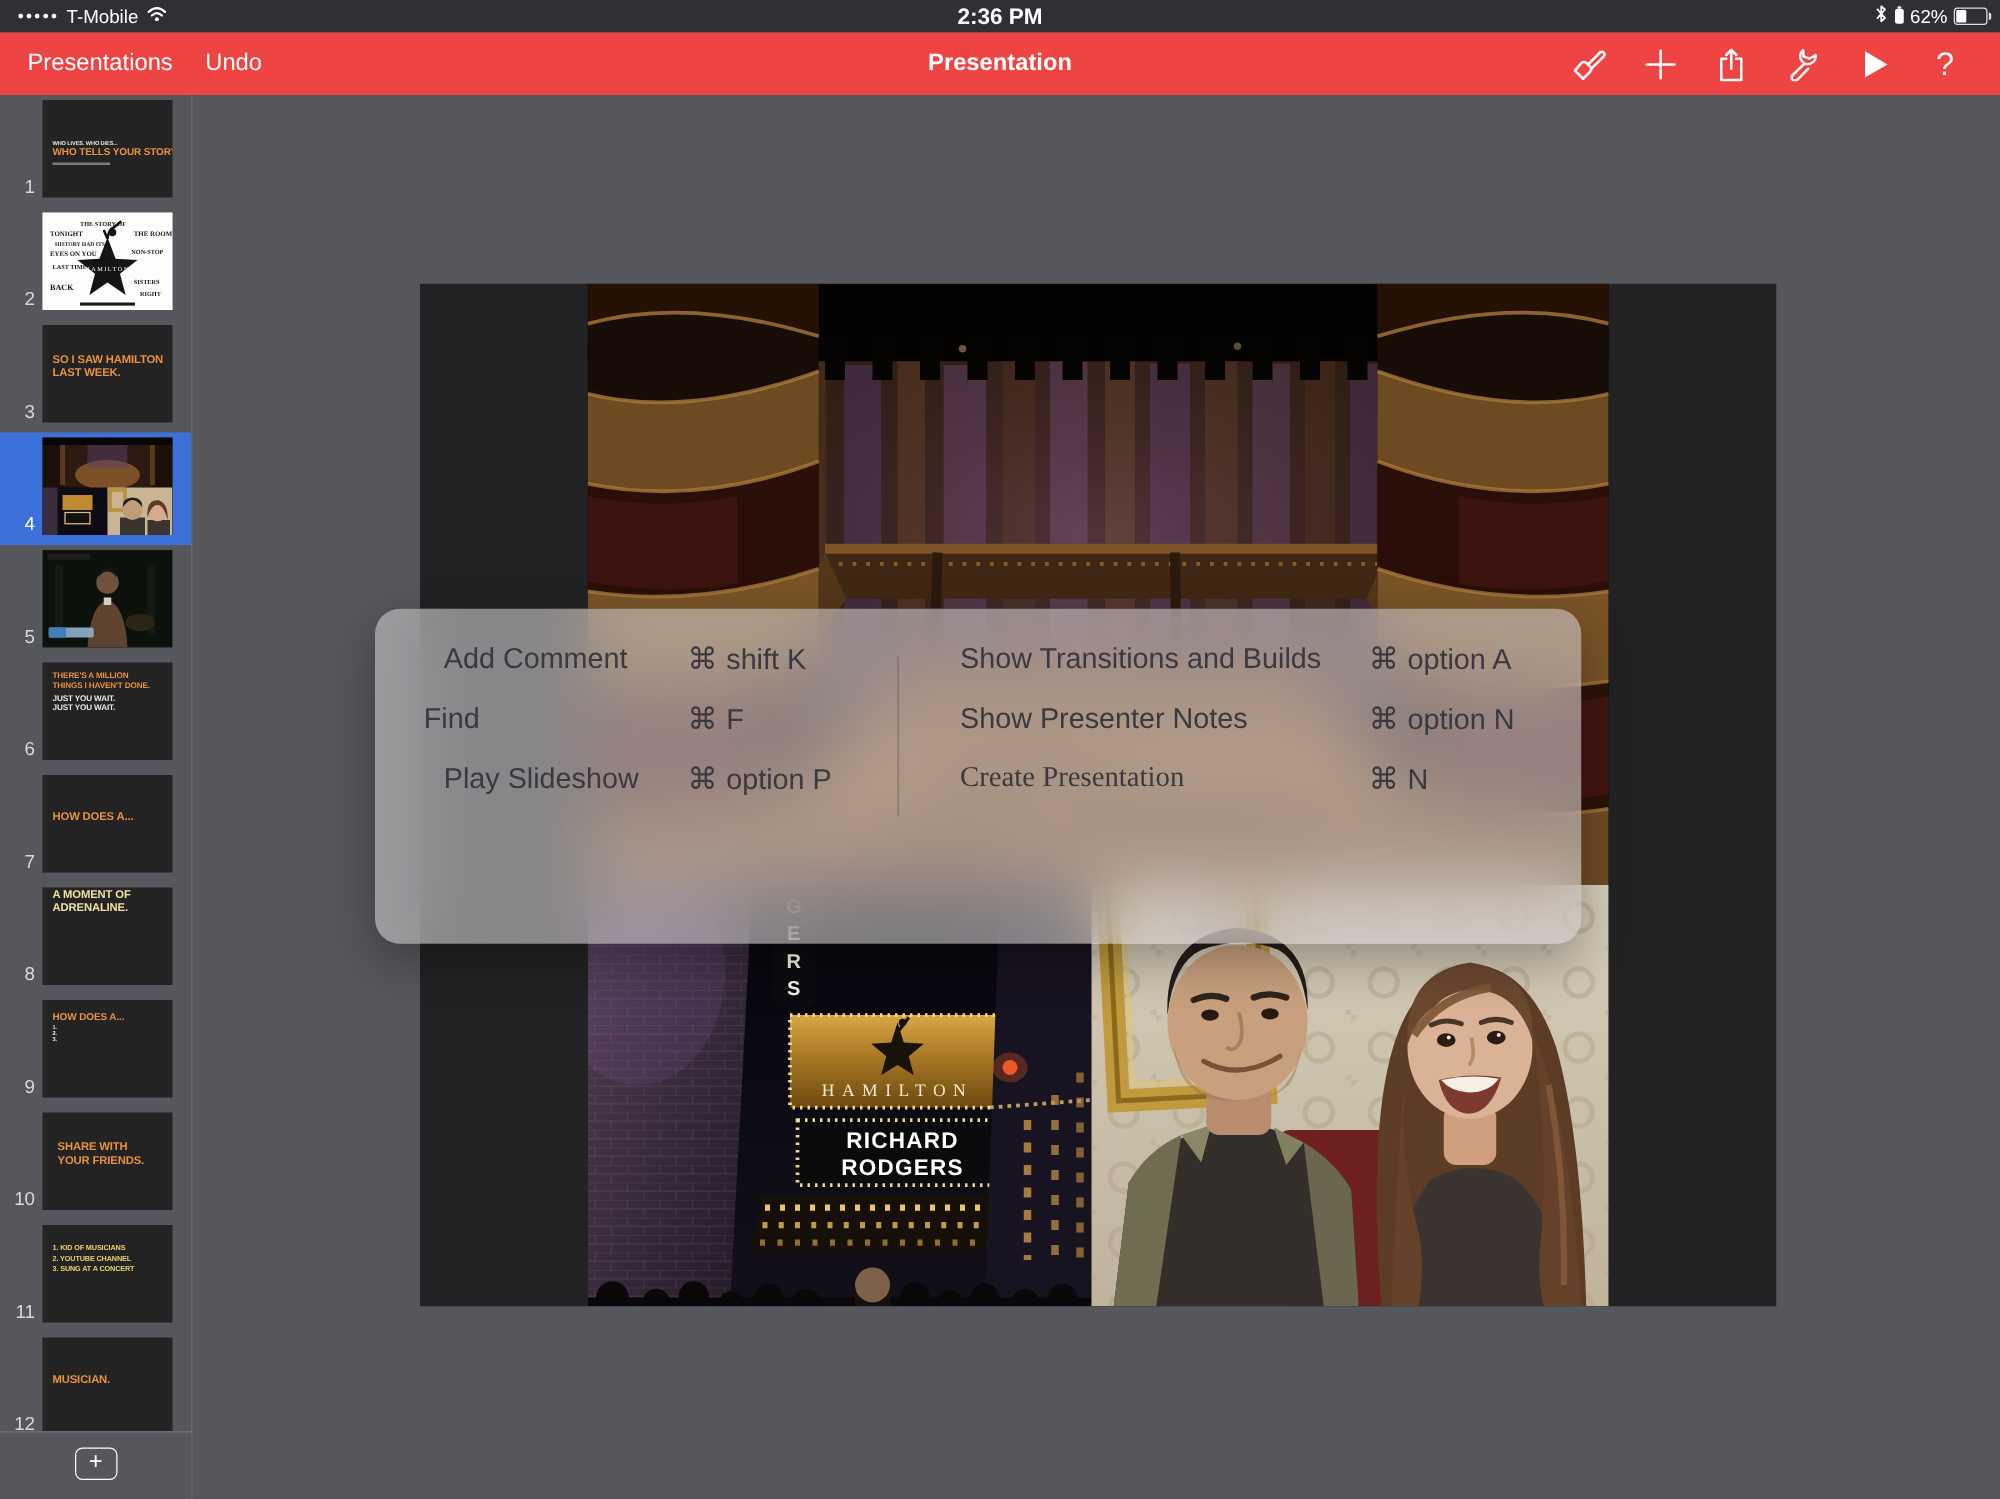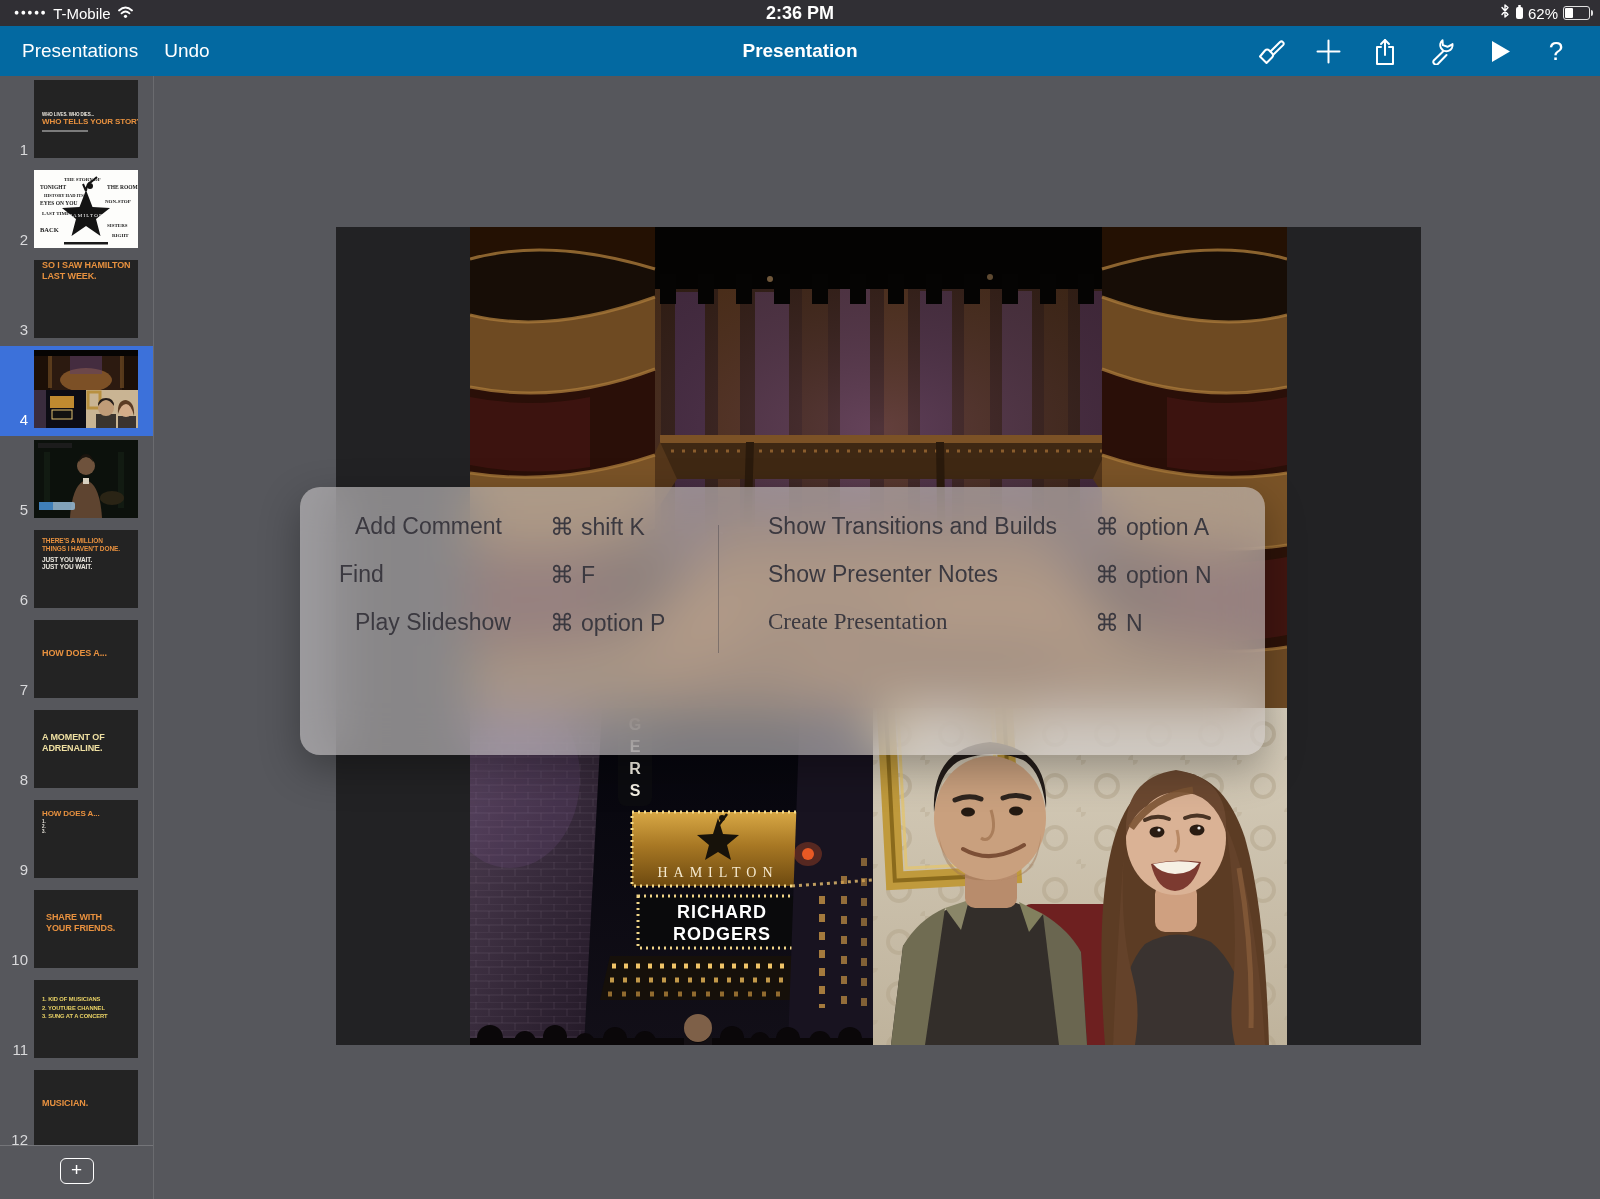--- a/index.html
+++ b/index.html
@@ -15,21 +15,21 @@
   .sb-carrier{font-size:15px;}
   .sb-time{position:absolute;left:0;right:0;top:0;height:26px;text-align:center;line-height:26px;font-size:18px;font-weight:bold;}
   .sb-right{position:absolute;right:10px;top:0;height:26px;display:flex;align-items:center;gap:5px;}
   .sb-pct{font-size:15px;}
   .pbat{width:7px;height:12px;background:#fff;border-radius:2px;position:relative;}
   .pbat::before{content:"";position:absolute;top:-2px;left:2px;width:3px;height:2px;background:#fff;border-radius:1px;}
   .batt{width:25px;height:12px;border:1px solid rgba(255,255,255,.85);border-radius:3px;position:relative;}
   .batt-fill{position:absolute;left:1px;top:1px;bottom:1px;width:8px;background:#fff;border-radius:1px;}
   .batt-nub{position:absolute;right:-4px;top:3px;width:2.5px;height:6px;background:rgba(255,255,255,.85);border-radius:0 2px 2px 0;}
   
-  .toolbar{position:absolute;left:0;top:26px;width:1600px;height:50px;background:#0369a1;color:#fff;z-index:30;}
+  .toolbar{position:absolute;left:0;top:26px;width:1600px;height:50px;background:#ef4444;color:#fff;z-index:30;}
   .tb-left{position:absolute;left:22px;top:0;height:50px;display:flex;align-items:center;gap:26px;}
   .tb-btn{font-size:19px;color:#fff;cursor:default;}
   .tb-title{position:absolute;left:0;right:0;top:0;height:50px;text-align:center;line-height:50px;font-size:19px;font-weight:bold;}
   .tb-right{position:absolute;right:30px;top:0;height:50px;display:flex;align-items:center;gap:29px;}
   .tb-icon{width:28px;height:28px;display:flex;align-items:center;justify-content:center;}
   .tb-help{font-size:26px;font-weight:300;color:#fff;}
   
   .sidebar{position:absolute;left:0;top:76px;width:153px;bottom:0;background:#56575C;border-right:1px solid rgba(255,255,255,.12);z-index:10;}
   .slides-list{position:absolute;left:0;top:0;right:0;height:1069px;overflow:hidden;}
   .slide-row{position:absolute;left:0;width:153px;height:90px;}
@@ -176,21 +176,21 @@
     <circle cx="56" cy="16" r="3" fill="#141414"></circle>
     <path d="M52,21 Q53,13 57,12 L63,7 M52,21 L49,14" stroke="#141414" stroke-width="2" fill="none"></path>
     <text x="52" y="46.5" text-anchor="middle" font-size="5" fill="#ffffff" letter-spacing="1.2" font-family="Liberation Serif, serif">HAMILTON</text>
     <rect x="30" y="72" width="44" height="2.5" fill="#1a1a1a"></rect>
   </svg>
 </div>
       </div>
       <div class="slide-row" style="top: 180px;">
         <div class="slide-num">3</div>
         <div class="thumb">
-          <div class="t-pad" style="">
+          <div class="t-pad" style="padding-top: 22px;">
             <div class="t-line r-main c-orange">SO I SAW HAMILTON</div>
             <div class="t-line r-main c-orange">LAST WEEK.</div>
           </div>
         </div>
       </div>
       <div class="slide-row selected" style="top: 270px;">
         <div class="slide-num">4</div>
         <div class="thumb">
   <svg viewBox="0 0 104 78">
     <rect width="104" height="78" fill="#120b06"></rect>
@@ -250,21 +250,21 @@
         <div class="slide-num">7</div>
         <div class="thumb">
           <div class="t-pad" style="padding-top: 28px;">
             <div class="t-line r-main c-orange">HOW DOES A...</div>
           </div>
         </div>
       </div>
       <div class="slide-row" style="top: 630px;">
         <div class="slide-num">8</div>
         <div class="thumb">
-          <div class="t-pad" style="padding-top: 22px;">
+          <div class="t-pad" style="">
             <div class="t-line r-main c-cream">A MOMENT OF</div>
             <div class="t-line r-main c-cream">ADRENALINE.</div>
           </div>
         </div>
       </div>
       <div class="slide-row" style="top: 720px;">
         <div class="slide-num">9</div>
         <div class="thumb">
           <div class="t-pad" style="padding-top: 9px;">
             <div class="t-line r-main-sm c-orange">HOW DOES A...</div>

